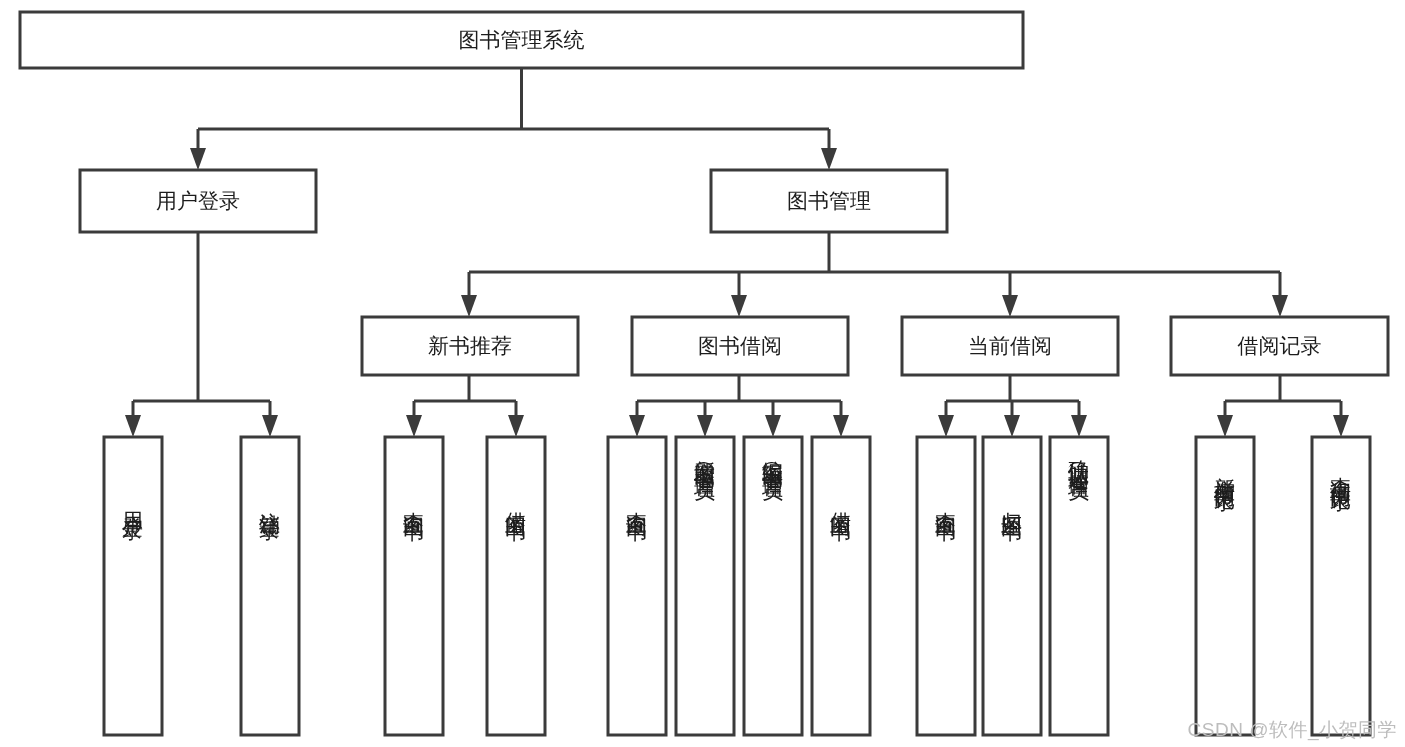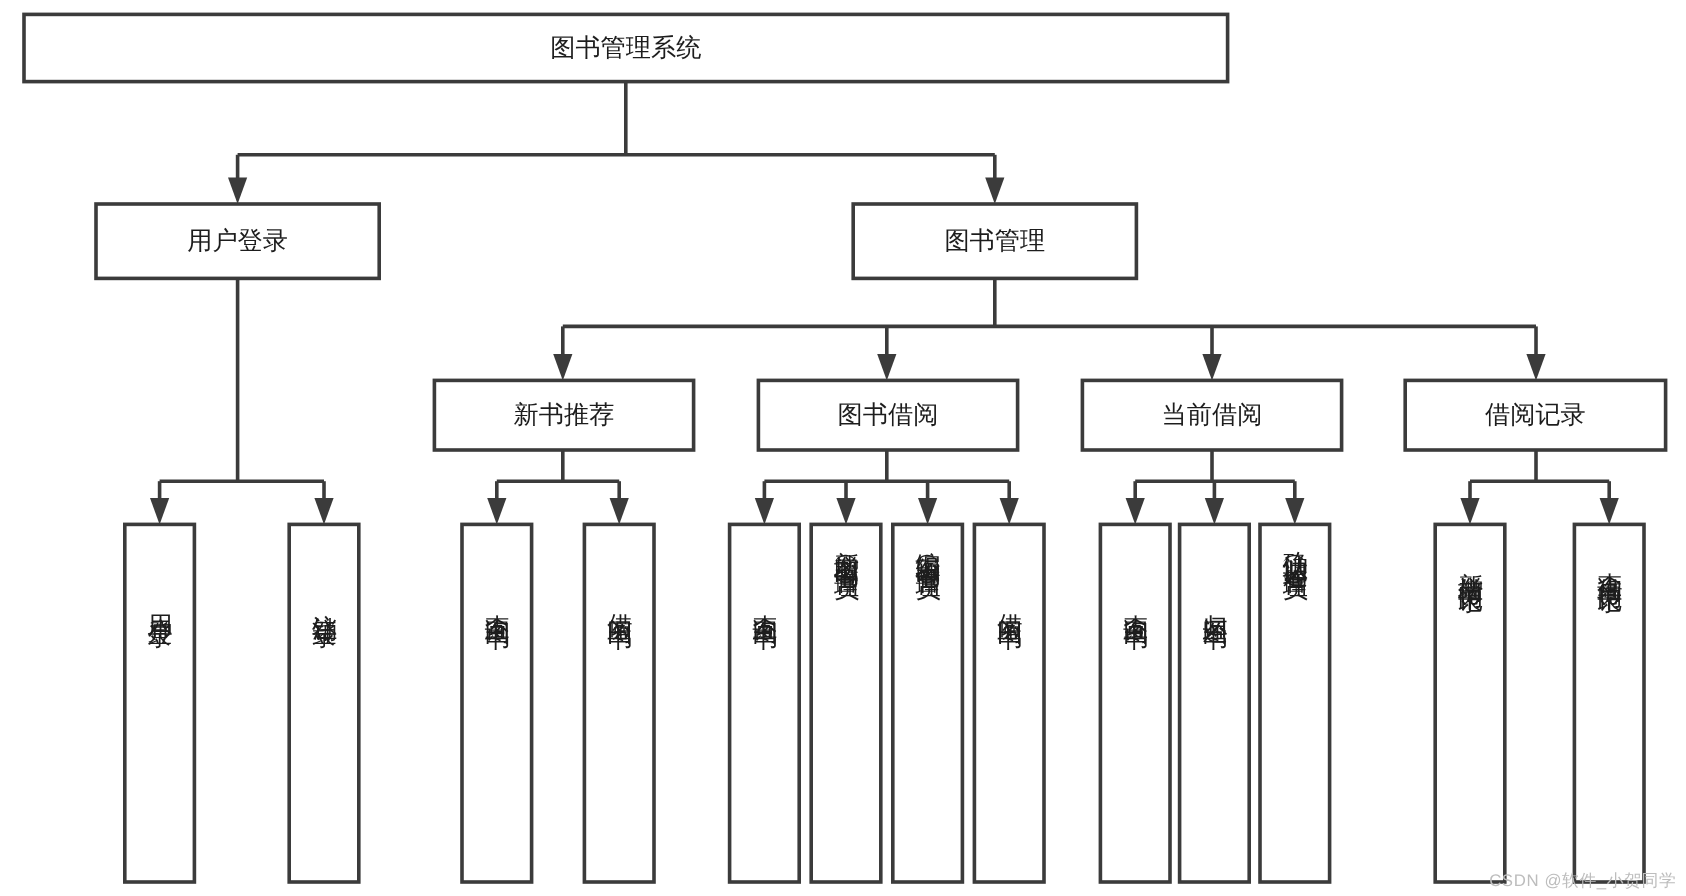--- a/index.html
+++ b/index.html
@@ -65,21 +65,21 @@
     line-height: 1.0;
     color: #1d1d1d;
     letter-spacing: 3px;
     white-space: nowrap;
   }
   .watermark {
     position: absolute;
     right: 8px;
     bottom: 4px;
     font-family: "Liberation Sans", "DejaVu Sans", sans-serif;
-    font-size: 14px;
+    font-size: 19px;
     color: #bdbdbd;
     white-space: nowrap;
     letter-spacing: 0.5px;
   }
 </style>
 </head>
 <body>
 
 <div id="diagram-root">
 

